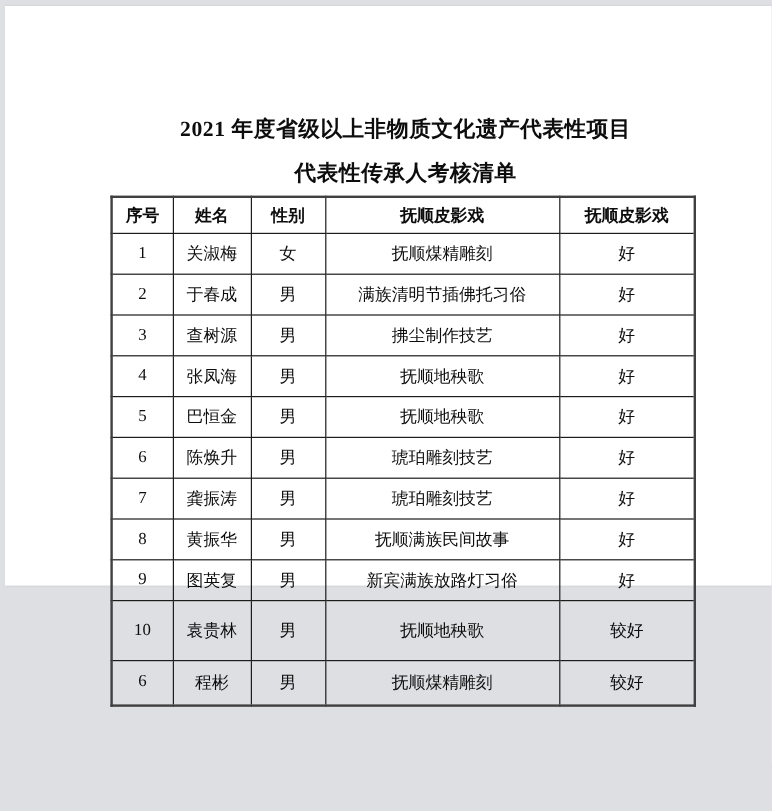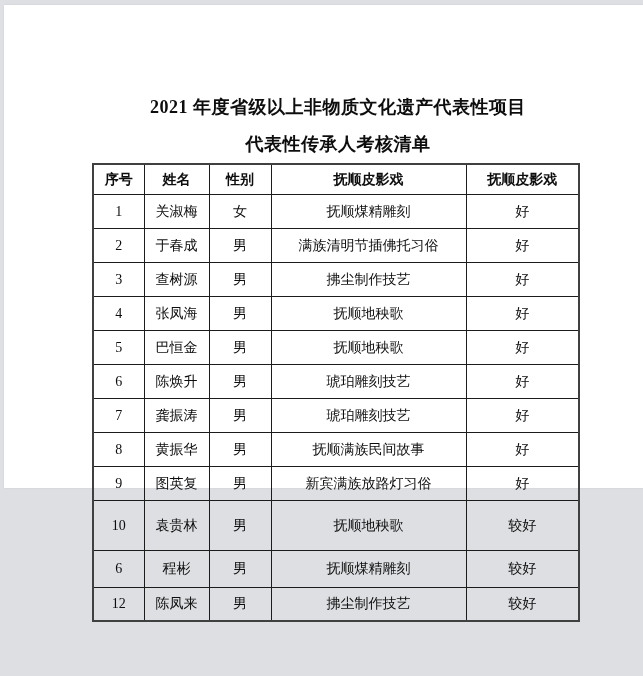--- a/index.html
+++ b/index.html
@@ -181,24 +181,17 @@
           <td>抚顺地秧歌</td>
           <td>较好</td>
         </tr>
         <tr class="r-h37">
           <td>6</td>
           <td>程彬</td>
           <td>男</td>
           <td>抚顺煤精雕刻</td>
           <td>较好</td>
         </tr>
-        <tr class="r-h33">
-          <td>12</td>
-          <td>陈凤来</td>
-          <td>男</td>
-          <td>拂尘制作技艺</td>
-          <td>较好</td>
-        </tr>
       </tbody>
     </table>
   </div>
   <div class="edge-right"></div>
 </div>
 
 </body></html>

